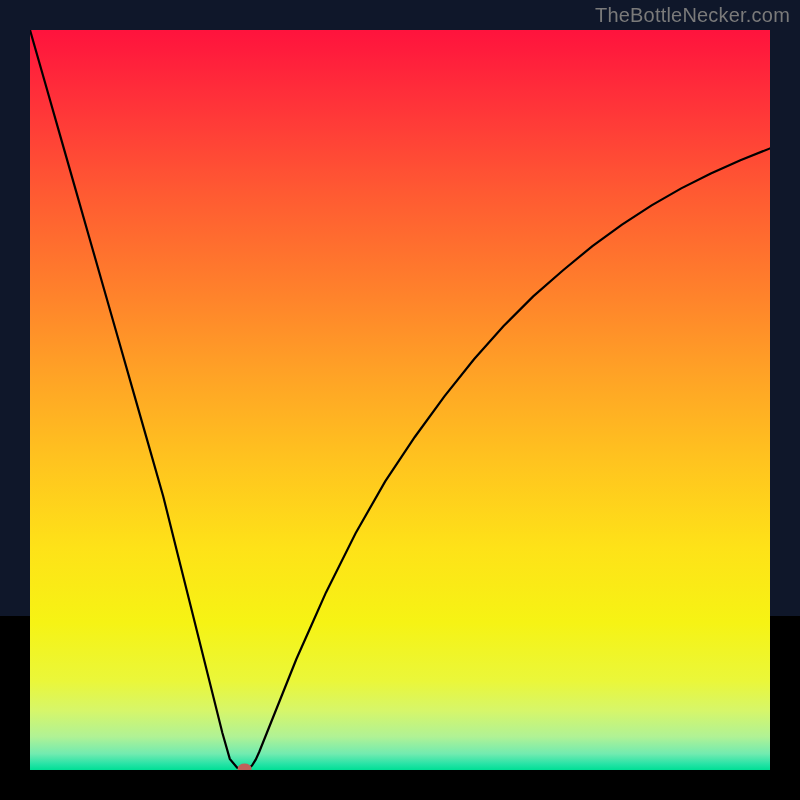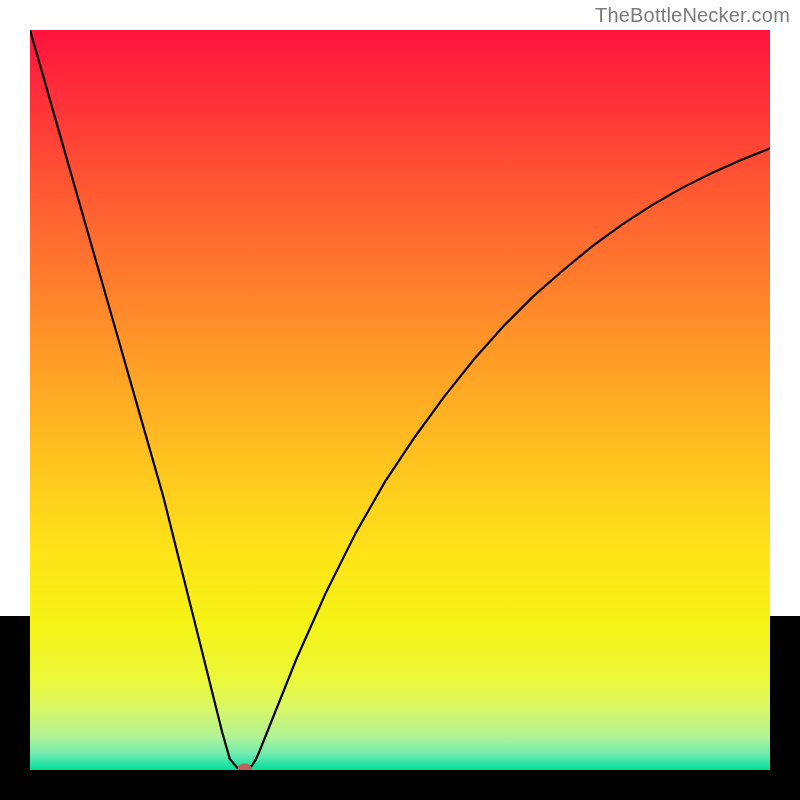--- a/index.html
+++ b/index.html
@@ -8,21 +8,21 @@
     width: 800px;
     height: 800px;
     background: #000;
     font-family: Arial, Helvetica, sans-serif;
     overflow: hidden;
   }
   .stage {
     position: relative;
     width: 800px;
     height: 616px;
-    background: #ffffff;
+    background: #0f172a;
   }
   .watermark {
     position: absolute;
     top: 4px;
     right: 10px;
     color: #7a7a7a;
     font-size: 20px;
     font-weight: 500;
     letter-spacing: 0.2px;
     z-index: 30;

